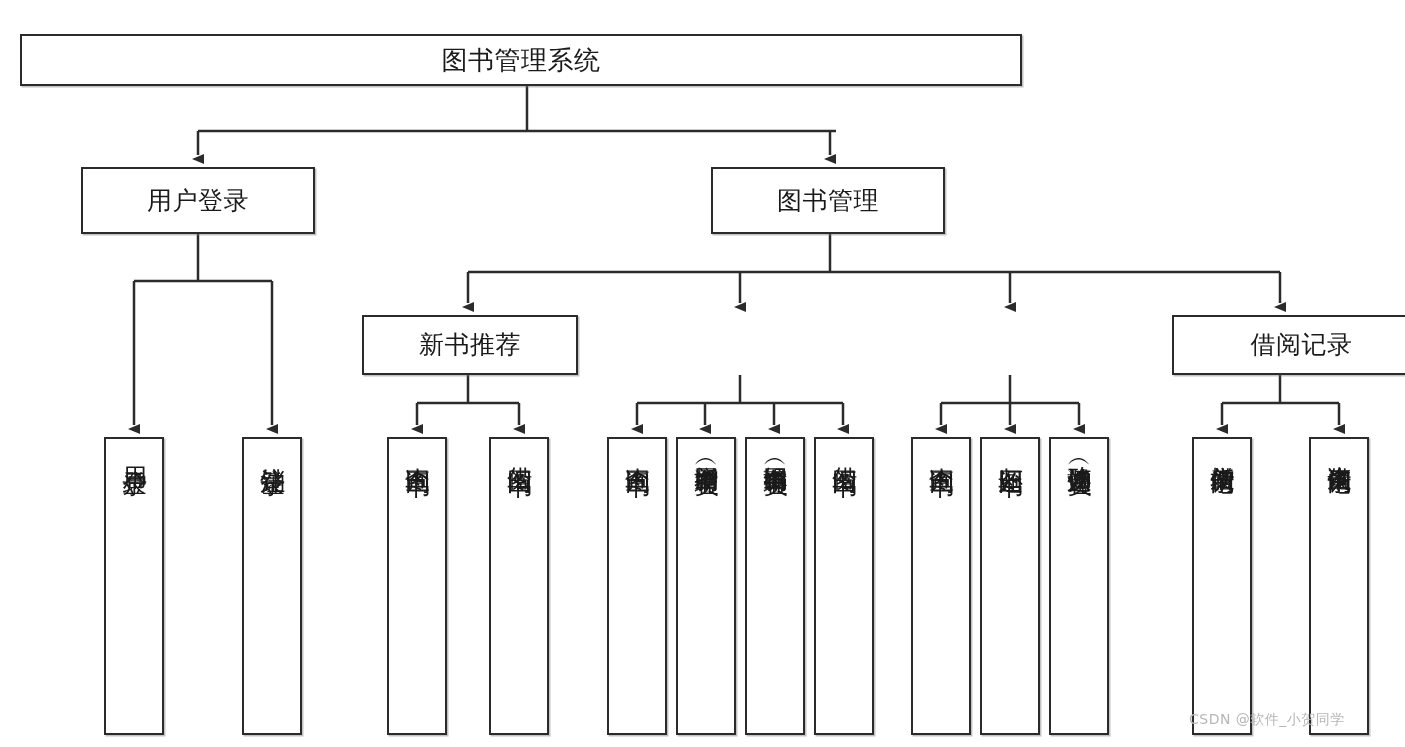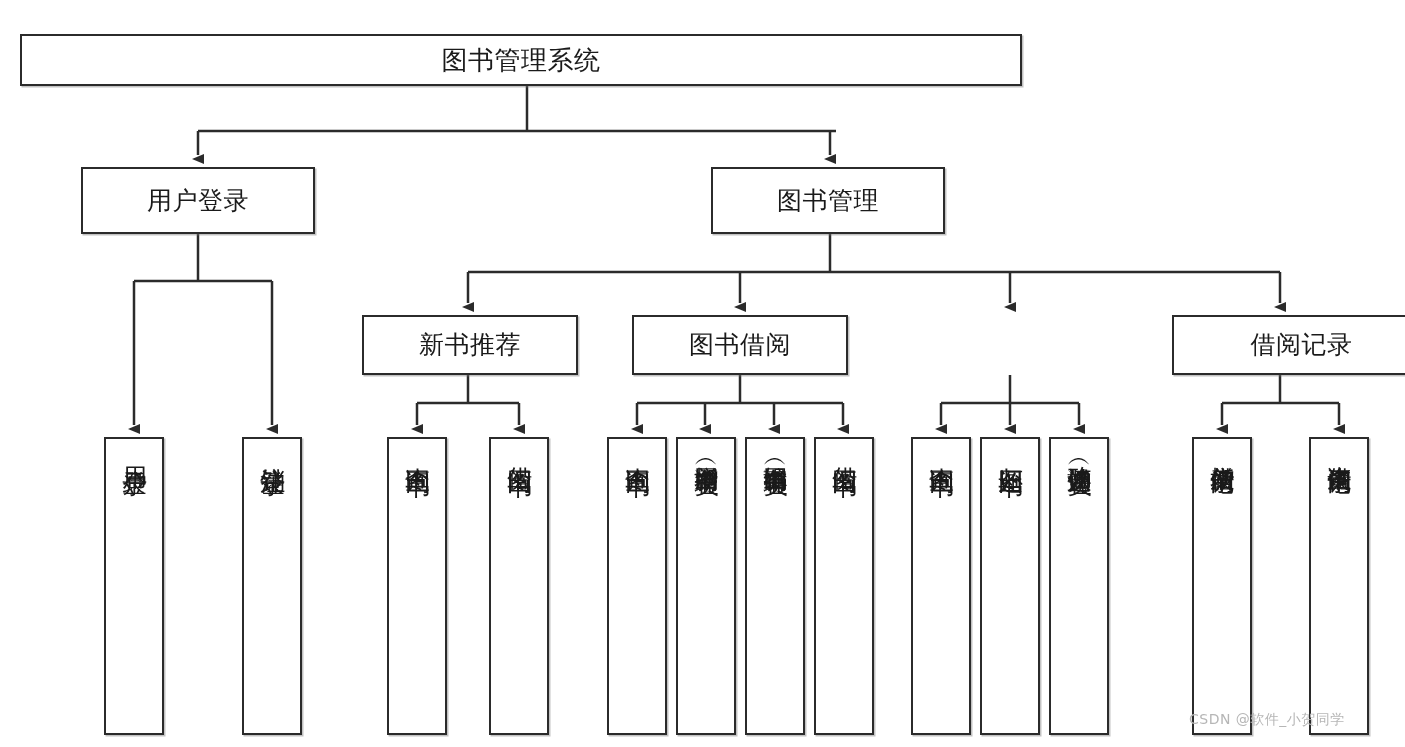--- a/index.html
+++ b/index.html
@@ -141,23 +141,20 @@
   <div class="node horiz" style="left:81px; top:167px; width:234px; height:67px;">
     <span class="node-label">用户登录</span>
   </div>
   <div class="node horiz" style="left:711px; top:167px; width:234px; height:67px;">
     <span class="node-label">图书管理</span>
   </div>
 
   <div class="node horiz" style="left:362px; top:315px; width:216px; height:60px;">
     <span class="node-label">新书推荐</span>
   </div>
-  <div class="node horiz" style="left:632px; top:315px; width:216px; height:60px;">
-    <span class="node-label">图书借阅</span>
-  </div>
   <div class="node horiz" style="left:1172px; top:315px; width:259px; height:60px;">
     <span class="node-label">借阅记录</span>
   </div>
 
   <div class="node vert" style="left:104px; top:437px; width:60px; height:298px;">
     <span class="node-label">用户登录</span>
   </div>
   <div class="node vert" style="left:242px; top:437px; width:60px; height:298px;">
     <span class="node-label">注销登录</span>
   </div>

